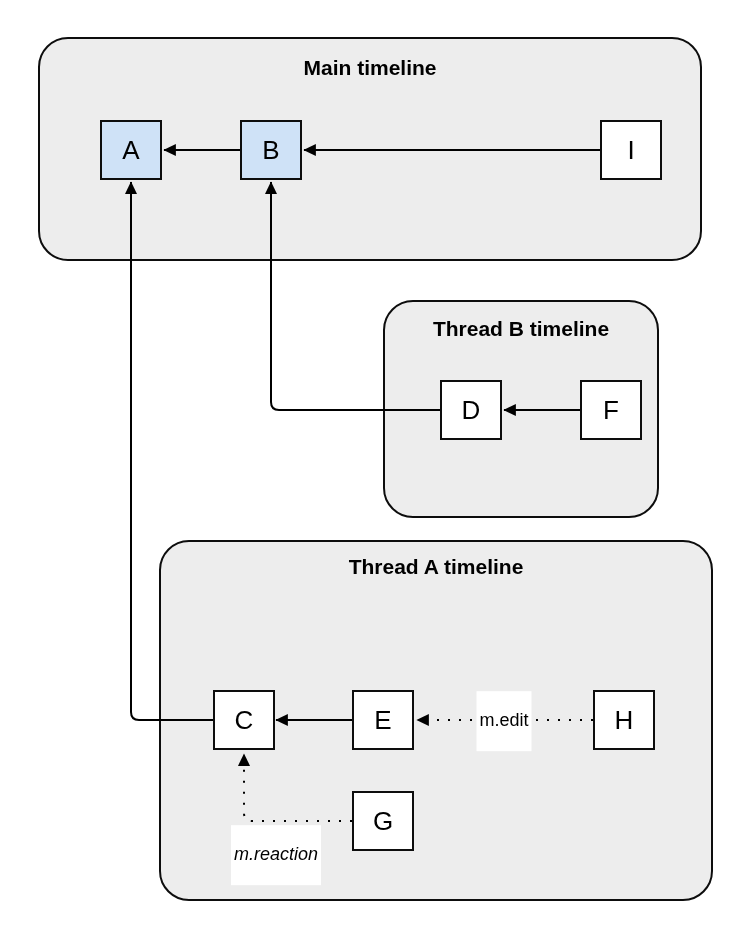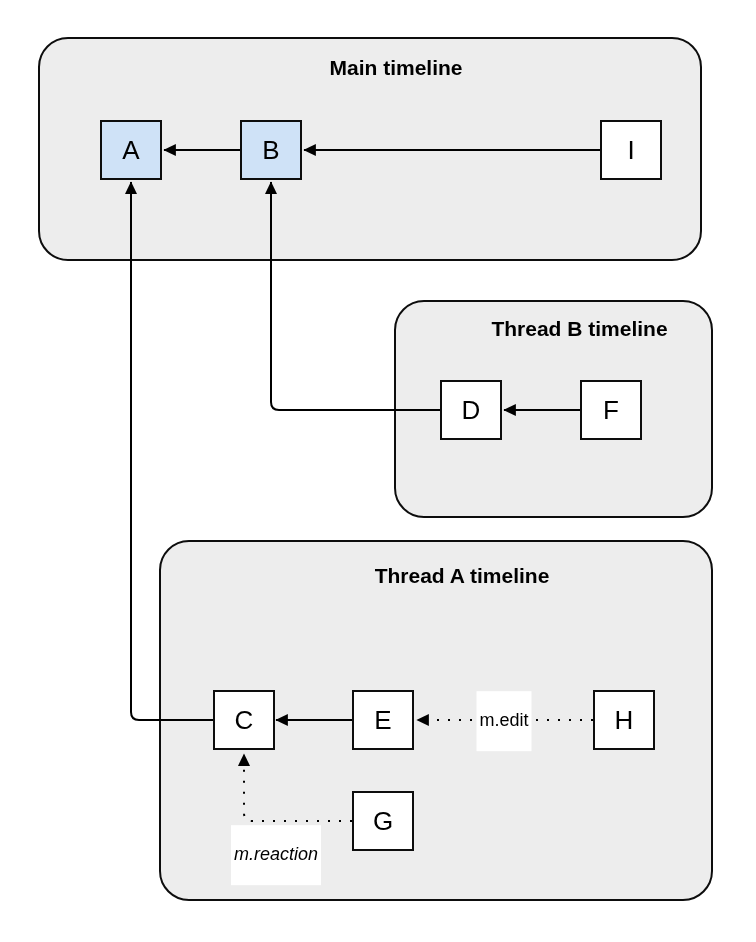--- a/index.html
+++ b/index.html
@@ -21,21 +21,20 @@
     border: 2px solid #0d0d0d;
     border-radius: 30px;
     box-sizing: border-box;
   }
   .container-title {
     width: 100%;
     text-align: center;
     font-weight: bold;
     font-size: 21px;
     color: #000000;
-    padding-left: 26px;
   }
   .edges-layer {
     position: absolute;
     left: 0;
     top: 0;
     pointer-events: none;
   }
   .node {
     position: absolute;
     width: 62px;
@@ -68,26 +67,26 @@
 </style>
 </head>
 <body>
 
 <div class="canvas">
 
   <div class="container-box" style="left:38px; top:37px; width:664px; height:224px;">
     <div class="container-title" style="margin-top:17px;">Main timeline</div>
   </div>
 
-  <div class="container-box" style="left:394px; top:300px; width:319px; height:218px;">
+  <div class="container-box" style="left:383px; top:300px; width:276px; height:218px;">
     <div class="container-title" style="margin-top:15px;">Thread B timeline</div>
   </div>
 
   <div class="container-box" style="left:159px; top:540px; width:554px; height:361px;">
-    <div class="container-title" style="margin-top:22px;">Thread A timeline</div>
+    <div class="container-title" style="margin-top:13px;">Thread A timeline</div>
   </div>
 
   <svg class="edges-layer" width="756" height="942" viewBox="0 0 756 942">
     <defs>
       <marker id="arrow" viewBox="0 0 12 12" refX="10.5" refY="6" markerWidth="7.5" markerHeight="7.5" orient="auto" markerUnits="strokeWidth">
         <path d="M1,1.2 L11,6 L1,10.8 Z" fill="#000000"></path>
       </marker>
     </defs>
 
     <path d="M240,150 L164,150" stroke="#000000" stroke-width="2" fill="none" marker-end="url(#arrow)"></path>

